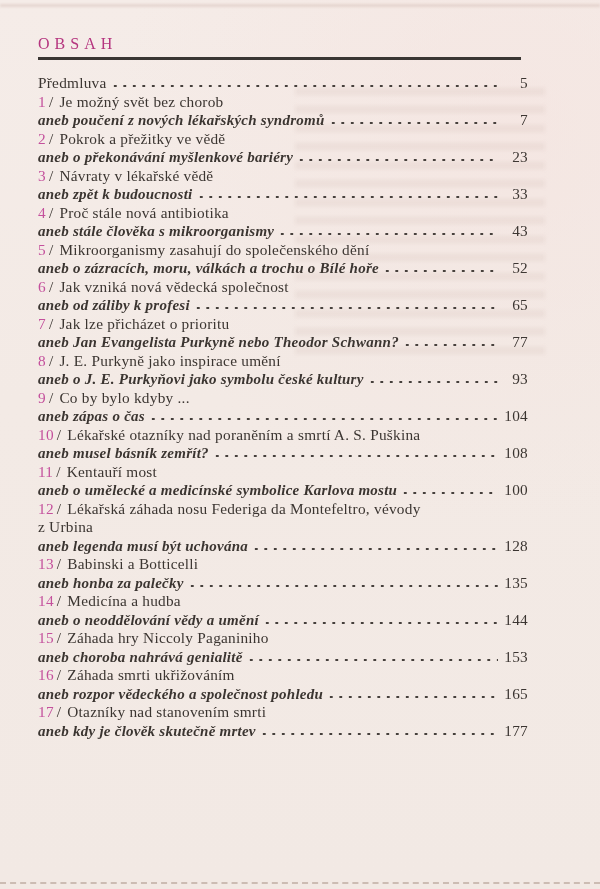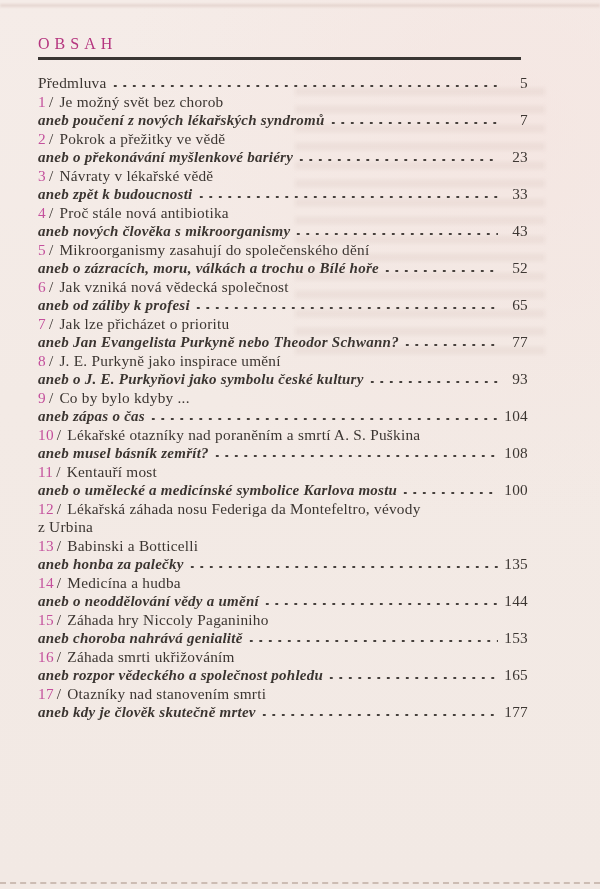--- a/index.html
+++ b/index.html
@@ -116,21 +116,21 @@
       <div class="sl">
           <span class="sub">aneb zpět k budoucnosti</span>
           <span class="leader"></span>
           <span class="pg">33</span>
         </div>
     </div>
 
     <div class="entry">
       <div class="tl"><span class="num">4</span><span class="slash">/</span><span class="ttl">Proč stále nová antibiotika</span></div>
       <div class="sl">
-          <span class="sub">aneb nových člověka s mikroorganismy</span>
+          <span class="sub">aneb stále člověka s mikroorganismy</span>
           <span class="leader"></span>
           <span class="pg">43</span>
         </div>
     </div>
 
     <div class="entry">
       <div class="tl"><span class="num">5</span><span class="slash">/</span><span class="ttl">Mikroorganismy zasahují do společenského dění</span></div>
       <div class="sl">
           <span class="sub">aneb o zázracích, moru, válkách a trochu o Bílé hoře</span>
           <span class="leader"></span>
@@ -188,20 +188,25 @@
       <div class="sl">
           <span class="sub">aneb o umělecké a medicínské symbolice Karlova mostu</span>
           <span class="leader"></span>
           <span class="pg">100</span>
         </div>
     </div>
 
     <div class="entry">
       <div class="tl"><span class="num">12</span><span class="slash">/</span><span class="ttl">Lékařská záhada nosu Federiga da Montefeltro, vévody</span></div>
       <div class="tl">z Urbina</div>
+      <div class="sl">
+          <span class="sub">aneb legenda musí být uchována</span>
+          <span class="leader"></span>
+          <span class="pg">128</span>
+        </div>
     </div>
 
     <div class="entry">
       <div class="tl"><span class="num">13</span><span class="slash">/</span><span class="ttl">Babinski a Botticelli</span></div>
       <div class="sl">
           <span class="sub">aneb honba za palečky</span>
           <span class="leader"></span>
           <span class="pg">135</span>
         </div>
     </div>

